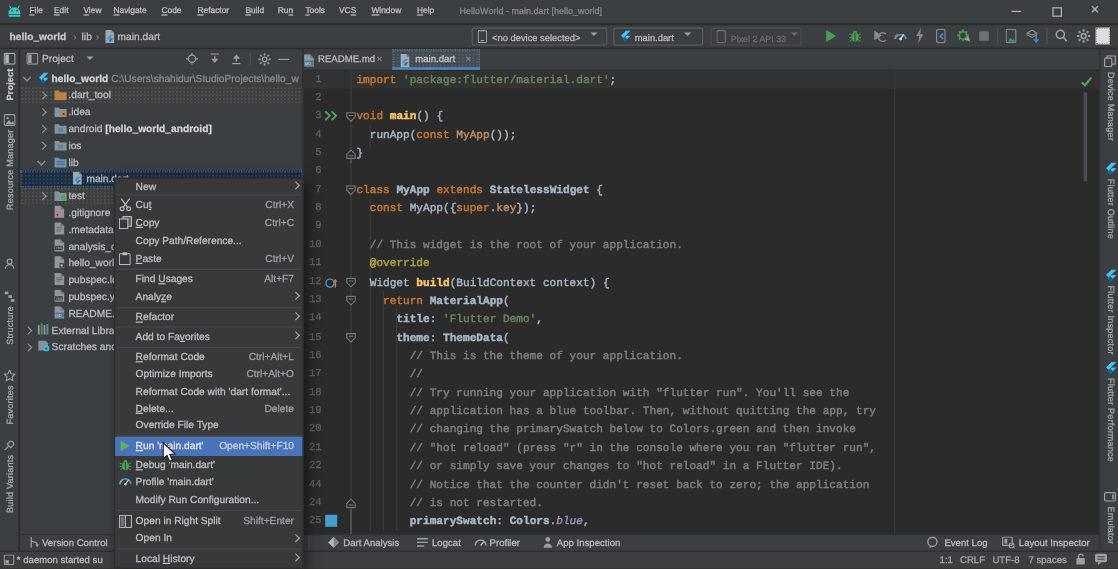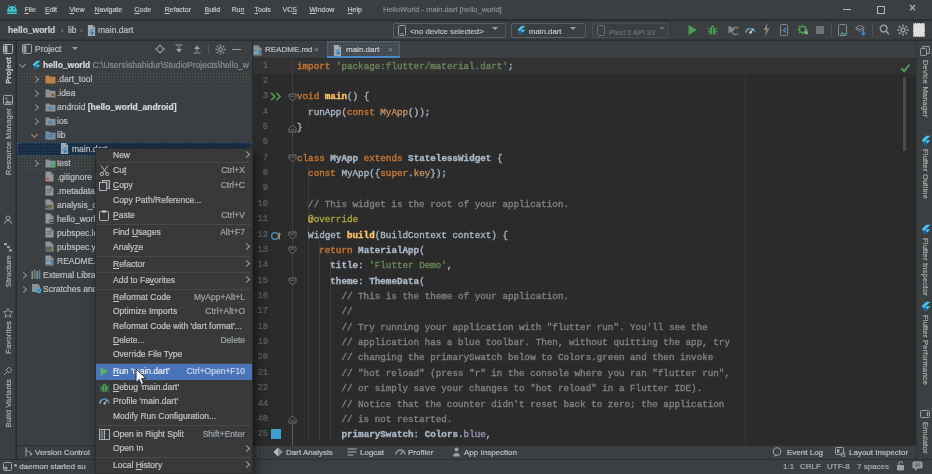--- a/index.html
+++ b/index.html
@@ -1,19 +1,19 @@
 <!DOCTYPE html>
 <html><head><meta charset="utf-8"><style>
 *{margin:0;padding:0;box-sizing:border-box}
 html,body{width:932px;height:474px;overflow:hidden}
 body{position:relative;font-family:"Liberation Sans",sans-serif;background:#2b2b2b;-webkit-font-smoothing:antialiased;-webkit-text-stroke:0.22px}
 .a{position:absolute}
 .kw{color:#cc7832}.str{color:#6a8759}.com{color:#808080}.d{color:#a9b7c6}
 .fn{color:#ffc66b;font-weight:bold}.b{color:#a9b7c6;font-weight:bold}
-.ann{color:#aca342}.fld{color:#9a93b8;}
+.ann{color:#aca342}.fld{color:#9a93b8;font-style:italic}
 .codeline{position:absolute;left:297px;white-space:pre;font-family:"Liberation Mono",monospace;font-size:9.25px;line-height:15.36px;height:15.36px;-webkit-text-stroke:0.35px currentColor}
 .lnum{position:absolute;width:16px;text-align:right;color:#606366;font-family:"Liberation Mono",monospace;font-size:8.8px;line-height:15.36px;height:15.36px}
 .trow{position:absolute;left:16px;width:236px;height:14px;font-size:8.5px;color:#bdbfc1;line-height:14px;white-space:nowrap}
 .mi{position:absolute;left:113px;font-size:8.5px;color:#bfc1c3;line-height:14.6px;white-space:nowrap}
 .ms{position:absolute;right:10px;font-size:8.5px;color:#9fa2a4;line-height:14.6px;text-align:right}
 .msep{position:absolute;left:2px;right:2px;height:1px;background:#47494b}
 .u{text-decoration:underline;text-underline-offset:1px;text-decoration-thickness:0.7px}
 .vtextL{writing-mode:vertical-rl;transform:rotate(180deg);font-size:7.5px;color:#a8abad;letter-spacing:.2px}
 .vtextR{writing-mode:vertical-rl;font-size:7.5px;color:#a8abad;letter-spacing:.2px}
 .dots{background-image:radial-gradient(rgba(165,155,135,.22) .7px,transparent .8px);background-size:3px 3px}
@@ -401,21 +401,21 @@
 <div class="lnum" style="left:252px;top:258.28px">14</div>
 <div class="lnum" style="left:252px;top:273.64px">15</div>
 <div class="lnum" style="left:252px;top:289.00px">16</div>
 <div class="lnum" style="left:252px;top:304.36px">17</div>
 <div class="lnum" style="left:252px;top:319.72px">18</div>
 <div class="lnum" style="left:252px;top:335.08px">19</div>
 <div class="lnum" style="left:252px;top:350.44px">20</div>
 <div class="lnum" style="left:252px;top:365.80px">21</div>
 <div class="lnum" style="left:252px;top:381.16px">22</div>
 <div class="lnum" style="left:252px;top:396.52px">44</div>
-<div class="lnum" style="left:252px;top:411.88px">40</div>
+<div class="lnum" style="left:252px;top:411.88px">24</div>
 <div class="lnum" style="left:252px;top:427.24px">25</div>
 <div class="a dots" style="left:271px;top:429.44px;width:10px;height:10px;background-color:#3f9fd0"></div>
 <svg class="a" style="left:270px;top:92.32px" width="12" height="9" viewBox="0 0 12 9">
     <path d="M1 0.8 L4.8 4.5 L1 8.2" fill="none" stroke="#4fa55b" stroke-width="1.5"></path>
     <path d="M6.3 0.8 L10.1 4.5 L6.3 8.2" fill="none" stroke="#4fa55b" stroke-width="1.5"></path>
   </svg>
 <svg class="a" style="left:271px;top:230.56px" width="11" height="10" viewBox="0 0 11 10">
     <circle cx="4" cy="5" r="3.4" fill="none" stroke="#4592c5" stroke-width="1.2"></circle>
     <line x1="8.4" y1="8.5" x2="8.4" y2="2.5" stroke="#c77d3c" stroke-width="1.3"></line>
     <polygon points="6.6,3.8 10.2,3.8 8.4,1.2" fill="#c77d3c"></polygon>
@@ -602,31 +602,31 @@
 <div class="mi" style="top:239.7px;left:113px;color:#bfc1c3">Analy<span class="u">z</span>e</div>
 <div class="a" style="left:244px;top:244.2px;width:5px;height:5px;border-right:1.2px solid #9fa2a4;border-bottom:1.2px solid #9fa2a4;transform:rotate(-45deg);transform-origin:50% 50%"></div>
 <div class="msep a" style="left:97px;width:154px;top:255.5px"></div>
 <div class="mi" style="top:256.7px;left:113px;color:#bfc1c3"><span class="u">R</span>efactor</div>
 <div class="a" style="left:244px;top:261.2px;width:5px;height:5px;border-right:1.2px solid #9fa2a4;border-bottom:1.2px solid #9fa2a4;transform:rotate(-45deg);transform-origin:50% 50%"></div>
 <div class="msep a" style="left:97px;width:154px;top:272px"></div>
 <div class="mi" style="top:272.7px;left:113px;color:#bfc1c3">Add to Fa<span class="u">v</span>orites</div>
 <div class="a" style="left:244px;top:277.2px;width:5px;height:5px;border-right:1.2px solid #9fa2a4;border-bottom:1.2px solid #9fa2a4;transform:rotate(-45deg);transform-origin:50% 50%"></div>
 <div class="msep a" style="left:97px;width:154px;top:288.5px"></div>
 <div class="mi" style="top:289.7px;left:113px;color:#bfc1c3"><span class="u">R</span>eformat Code</div>
-<div class="ms" style="top:289.7px;left:113px;width:132px;color:#9fa2a4">MyApp+Alt+L</div>
+<div class="ms" style="top:289.7px;left:113px;width:132px;color:#9fa2a4">Ctrl+Alt+L</div>
 <div class="mi" style="top:304.2px;left:113px;color:#bfc1c3">Optimize Imports</div>
 <div class="ms" style="top:304.2px;left:113px;width:132px;color:#9fa2a4">Ctrl+Alt+O</div>
 <div class="mi" style="top:318.7px;left:113px;color:#bfc1c3">Reformat Code with 'dart format'...</div>
 <div class="mi" style="top:332.7px;left:113px;color:#bfc1c3"><span class="u">D</span>elete...</div>
 <div class="ms" style="top:332.7px;left:113px;width:132px;color:#9fa2a4">Delete</div>
 <div class="mi" style="top:346.7px;left:113px;color:#bfc1c3">Override File Type</div>
 <div class="msep a" style="left:97px;width:154px;top:362.5px"></div>
 <div class="a" style="left:96px;top:364.3px;width:156px;height:15.8px;background:#4a74ba"></div>
 <div class="mi" style="top:364.2px;left:113px;color:#e8eaec"><span class="u">R</span>un 'main.dart'</div>
-<div class="ms" style="top:364.2px;left:113px;width:132px;color:#c6d4ea">Ctrl+Open+F10</div>
+<div class="ms" style="top:364.2px;left:113px;width:132px;color:#c6d4ea">Open+Shift+F10</div>
 <svg class="a" style="left:99px;top:366.0px" width="10" height="11" viewBox="0 0 10 11">
     <polygon points="1.5,1 9,5.5 1.5,10" fill="#5fad62"></polygon>
   </svg>
 <div class="mi" style="top:379.7px;left:113px;color:#bfc1c3"><span class="u">D</span>ebug 'main.dart'</div>
 <svg class="a" style="left:99px;top:381.5px" width="11" height="11" viewBox="0 0 12 12">
     <ellipse cx="6" cy="7" rx="3.2" ry="3.8" fill="#499c54"></ellipse>
     <ellipse cx="6" cy="2.8" rx="1.7" ry="1.3" fill="#499c54"></ellipse>
     <line x1="6" y1="3.2" x2="6" y2="10.6" stroke="#37393b" stroke-width="0.7"></line>
     <g stroke="#499c54" stroke-width="0.9">
       <line x1="0.8" y1="4.2" x2="3" y2="5.1"></line>

